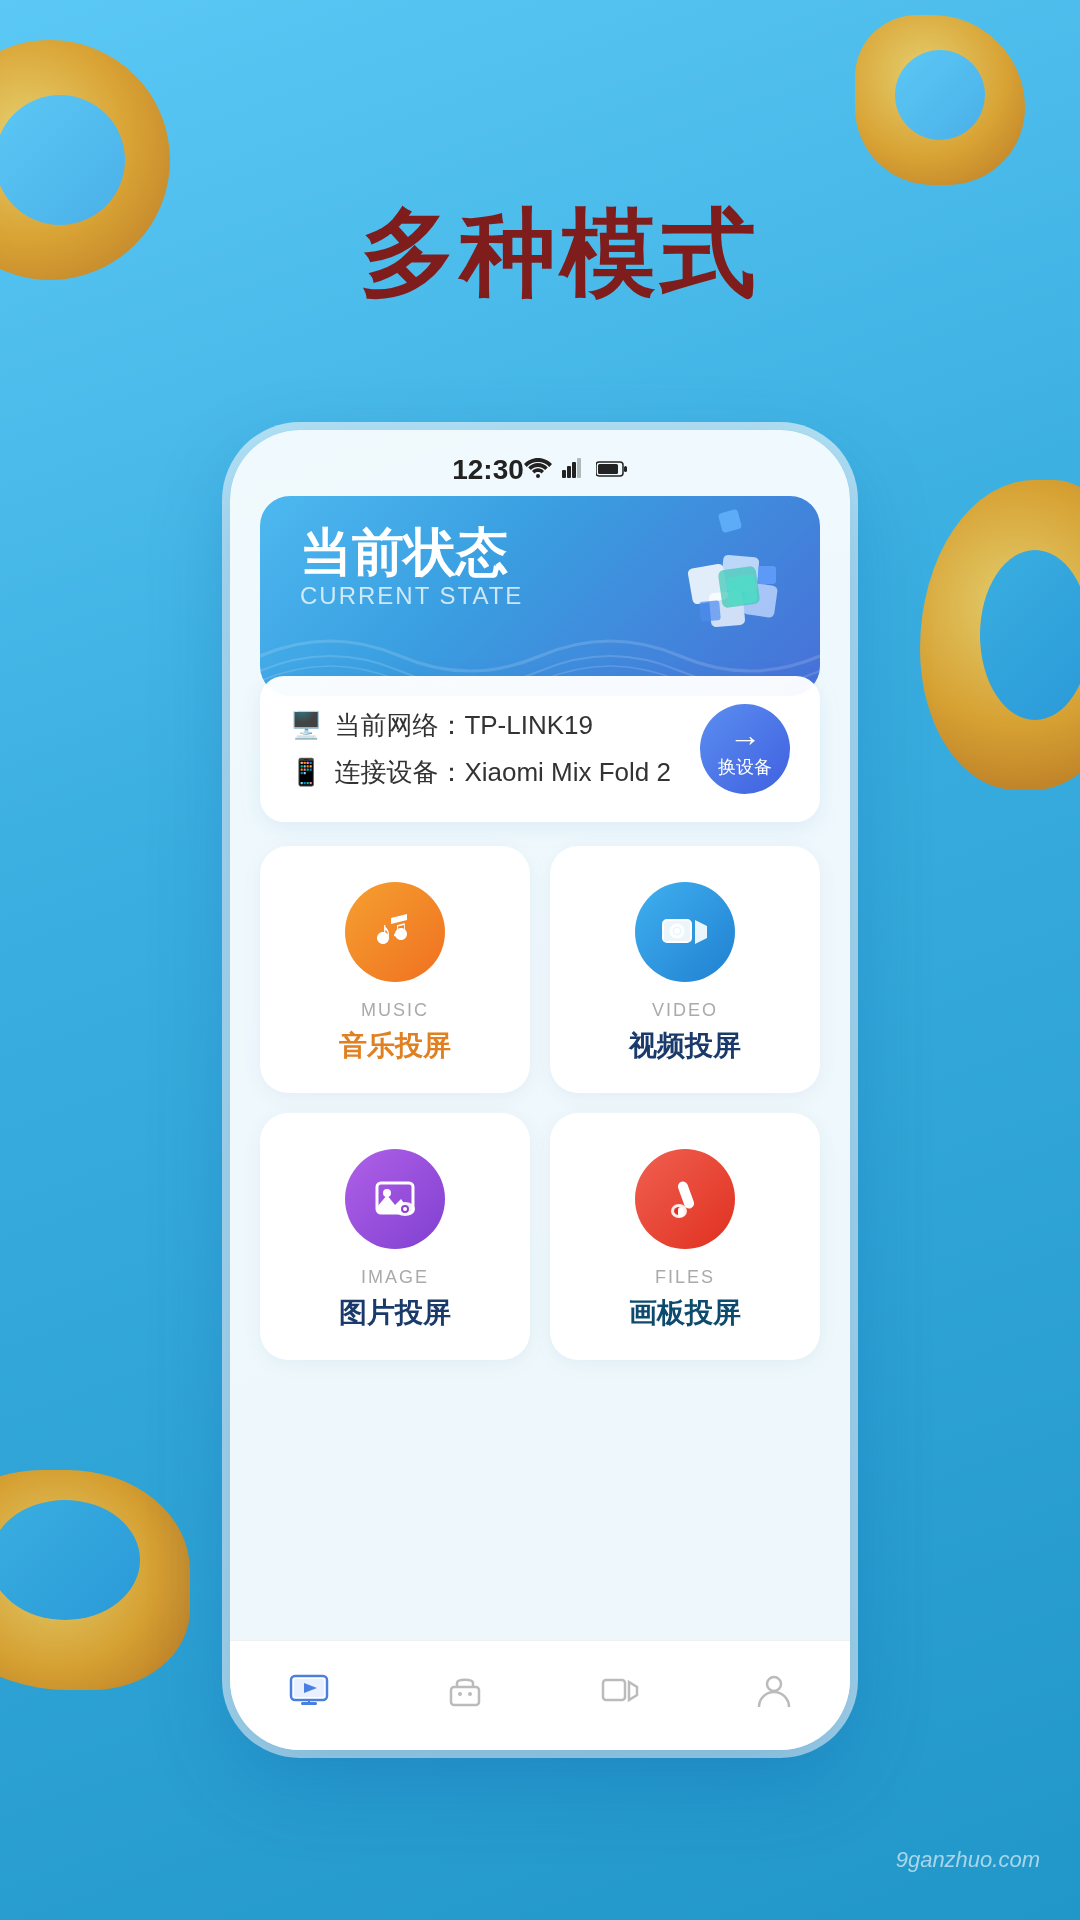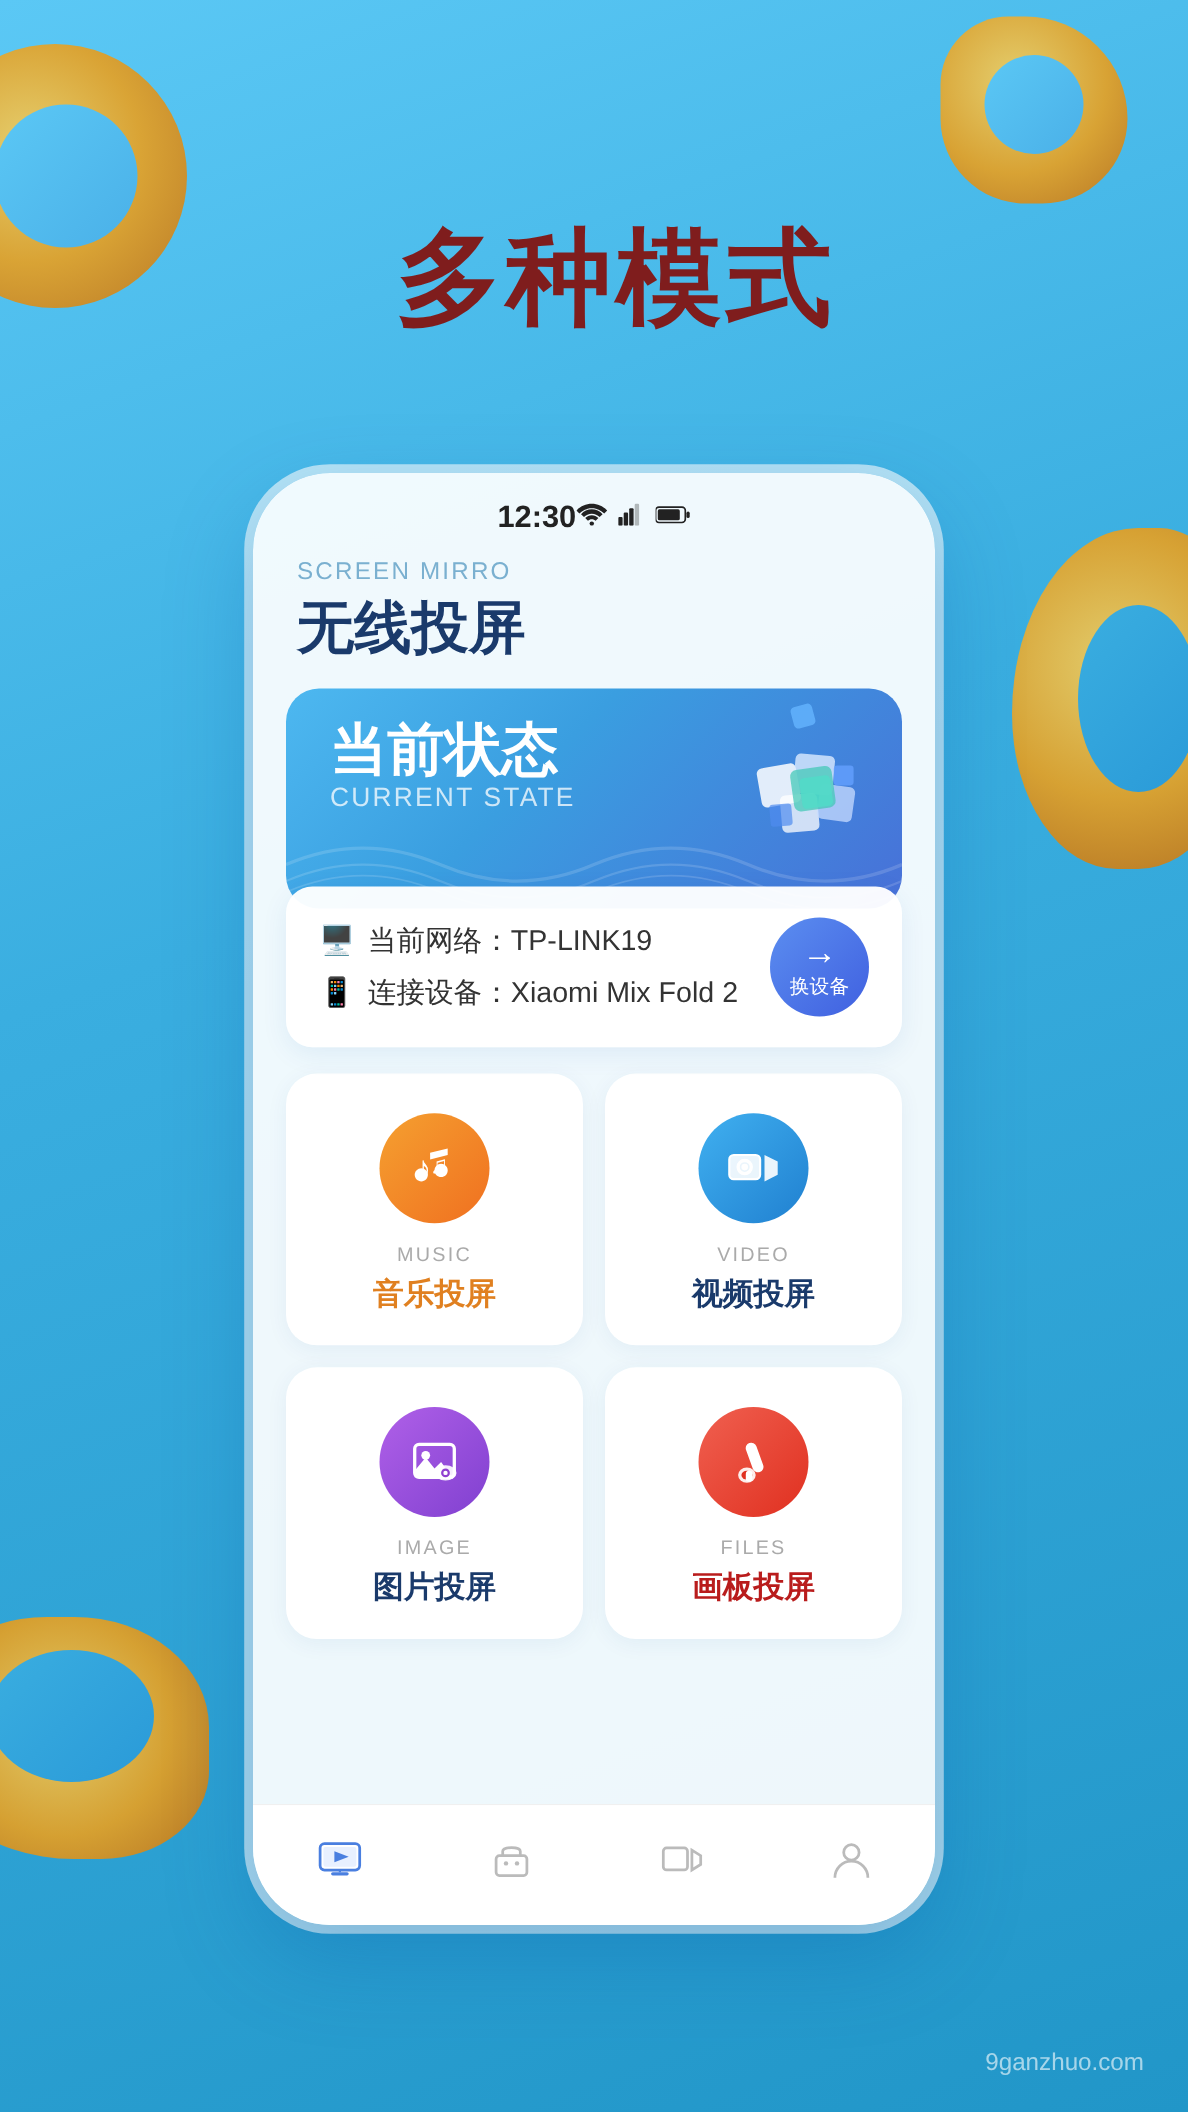--- a/index.html
+++ b/index.html
@@ -212,21 +212,21 @@
       margin-bottom: 6px;
     }
     .feature-label-cn {
       font-size: 28px;
       font-weight: 700;
       color: #1a3a6b;
       text-align: right;
     }
     .feature-label-cn.orange { color: #e08020; }
     .feature-label-cn.purple { color: #1a3a6b; }
-    .feature-label-cn.red { color: #b91c1c; }
+    .feature-label-cn.red { color: #0c4a6e; }
 
     
     .bottom-nav {
       position: absolute;
       bottom: 0; left: 0; right: 0;
       height: 110px;
       background: rgba(255,255,255,0.98);
       display: flex;
       align-items: center;
       justify-content: space-around;
@@ -237,25 +237,26 @@
       display: flex;
       flex-direction: column;
       align-items: center;
       gap: 6px;
       cursor: pointer;
     }
 
     
     .watermark {
       position: absolute;
-      bottom: 32px;
+      bottom: 47px;
       right: 40px;
       font-size: 22px;
       color: rgba(255,255,255,0.6);
       z-index: 5;
+      font-style: italic;
     }
 
     
     .gold-ring {
       position: absolute;
       border-radius: 50%;
     }
 
     
     .cube-svg {
@@ -318,24 +319,20 @@
       <span class="status-icon">
         <svg width="32" height="18" viewBox="0 0 32 18" fill="#222">
           <rect x="0" y="2" width="27" height="14" rx="3" fill="none" stroke="#222" stroke-width="1.5"></rect>
           <rect x="28" y="6" width="3" height="6" rx="1.5" fill="#222"></rect>
           <rect x="2" y="4" width="20" height="10" rx="1.5" fill="#222"></rect>
         </svg>
       </span>
     </div>
   </div>
 
-  <div class="app-header">
-    <div class="app-label">SCREEN MIRRO</div>
-    <div class="app-title-cn">无线投屏</div>
-  </div>
 
   <div class="state-card">
 
     <svg class="wave-lines" viewBox="0 0 560 80" preserveAspectRatio="none">
       <path d="M0,40 Q70,10 140,40 T280,40 T420,40 T560,40" stroke="white" stroke-width="3" fill="none"></path>
       <path d="M0,55 Q70,25 140,55 T280,55 T420,55 T560,55" stroke="white" stroke-width="2" fill="none"></path>
       <path d="M0,65 Q70,35 140,65 T280,65 T420,65 T560,65" stroke="white" stroke-width="1.5" fill="none"></path>
     </svg>
 
     <div class="state-title-cn">当前状态</div>

